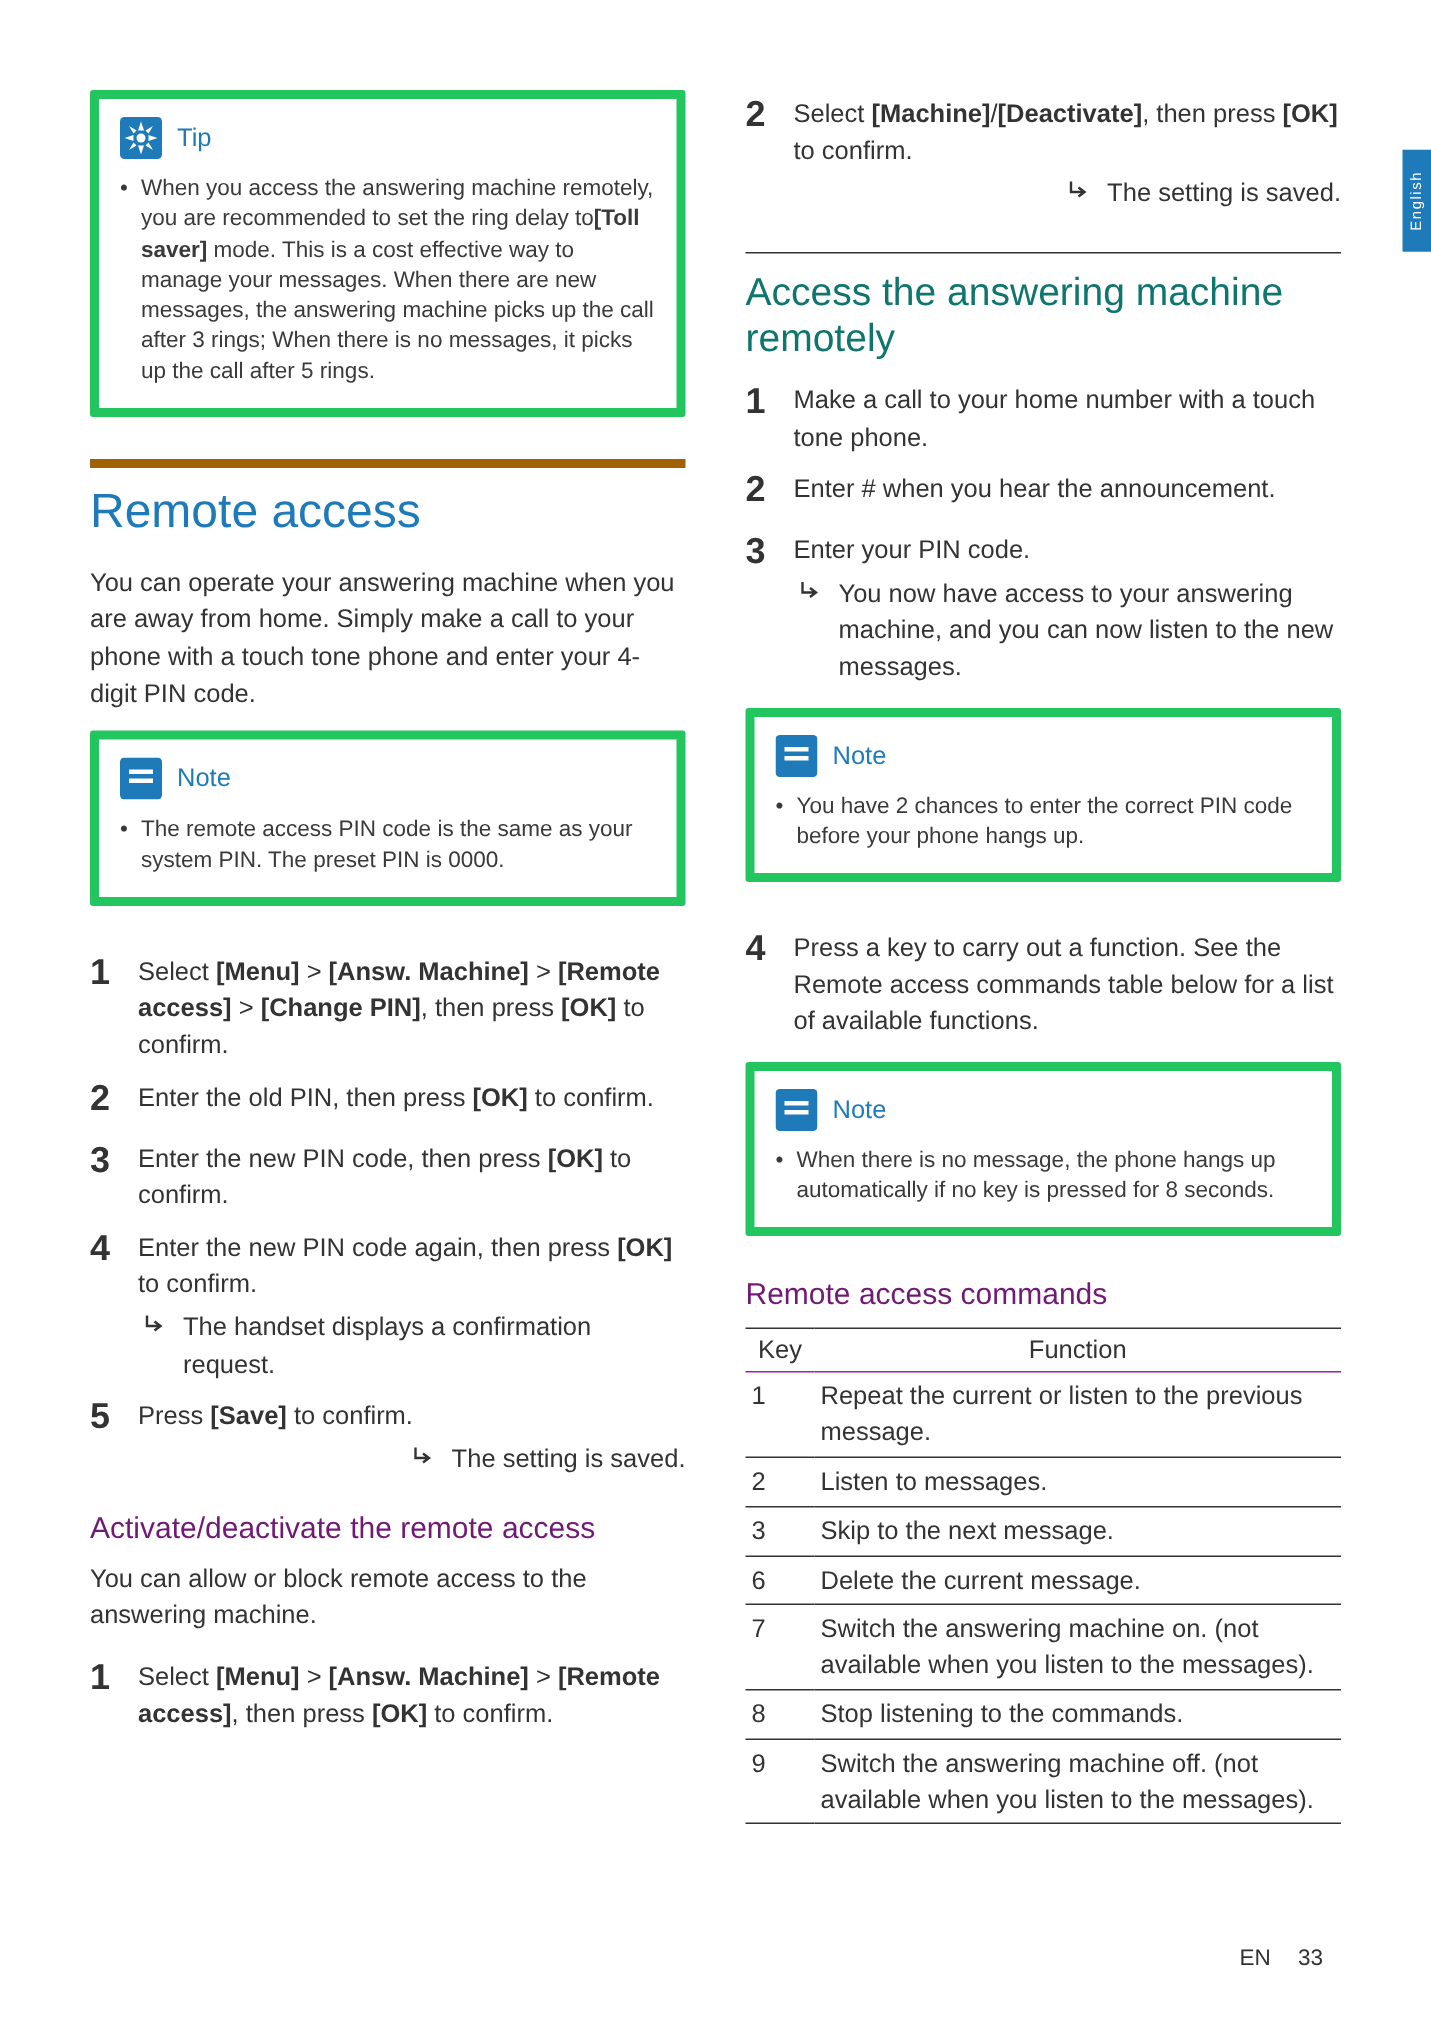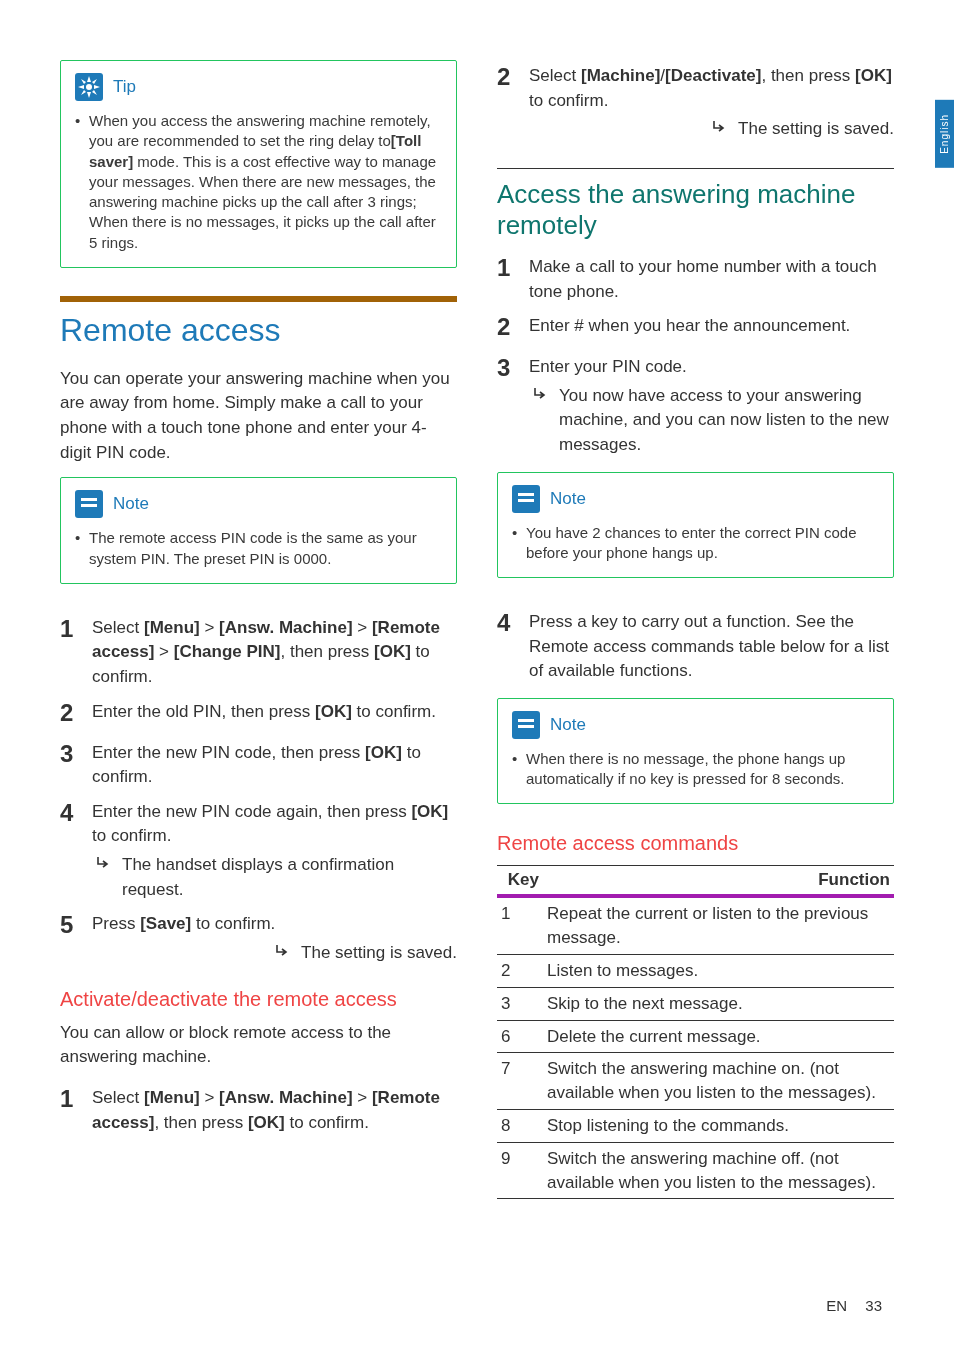--- a/index.html
+++ b/index.html
@@ -9,21 +9,21 @@
     width: 954px;
     height: 1350px;
     background: #fff;
     color: #333;
     position: relative;
     padding: 60px 60px 40px 60px;
   }
   .columns { display: flex; gap: 40px; }
   .col { flex: 1; }
   .callout {
-    border: 1px solid #22c55e;
+    border: 6px solid #22c55e;
     border-radius: 2px;
     margin-bottom: 28px;
     padding: 12px 14px 14px 14px;
     position: relative;
   }
   .callout-head {
     display: flex;
     align-items: center;
     gap: 10px;
     color: #1e7ab8;
@@ -60,21 +60,21 @@
   }
   h2.sub {
     color: #0f766e;
     font-weight: 400;
     font-size: 26px;
     margin: 26px 0 10px 0;
     border-top: 1px solid #333;
     padding-top: 10px;
   }
   h3.subsub {
-    color: #ef4444;
+    color: #701a75;
     font-weight: 400;
     font-size: 20px;
     margin: 22px 0 10px 0;
   }
   p.body {
     font-size: 17px;
     line-height: 1.45;
     color: #333;
     margin-bottom: 12px;
   }
@@ -102,24 +102,24 @@
   }
   .result .arrow { flex: 0 0 auto; }
   .bold { font-weight: 600; }
   .cmd-table {
     width: 100%;
     border-collapse: collapse;
     font-size: 17px;
     margin-top: 8px;
   }
   .cmd-table th {
-    text-align: right;
-    font-weight: 700;
+    text-align: center;
+    font-weight: 400;
     border-top: 1.5px solid #333;
-    border-bottom: 4px solid #a21caf;
+    border-bottom: 1px solid #a21caf;
     padding: 4px 4px;
   }
   .cmd-table td {
     border-bottom: 1px solid #333;
     padding: 4px 4px;
     vertical-align: top;
     line-height: 1.4;
   }
   .cmd-table td:first-child { width: 46px; }
   .lang-tab {

